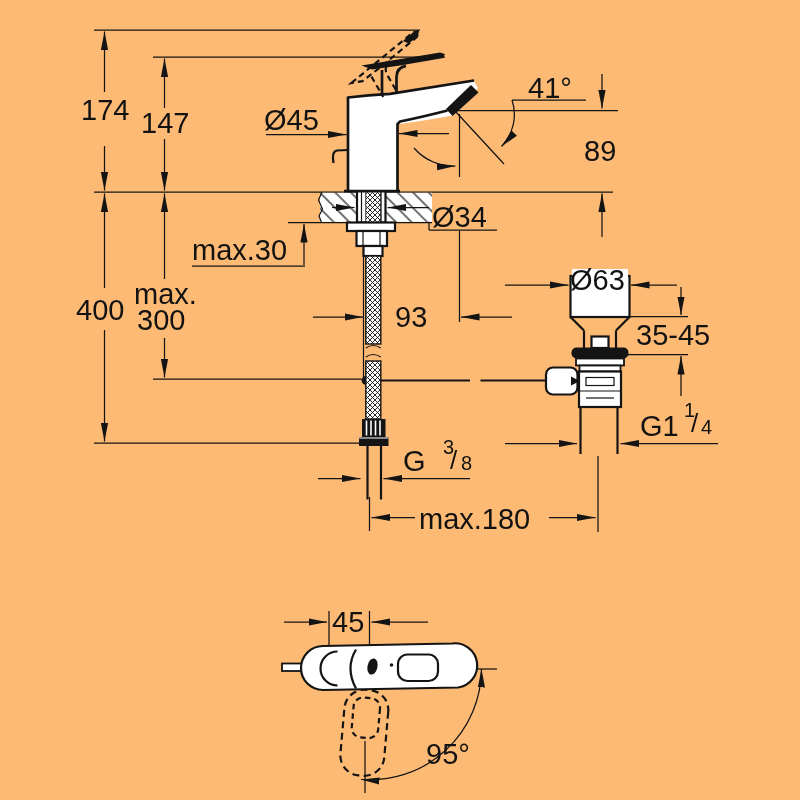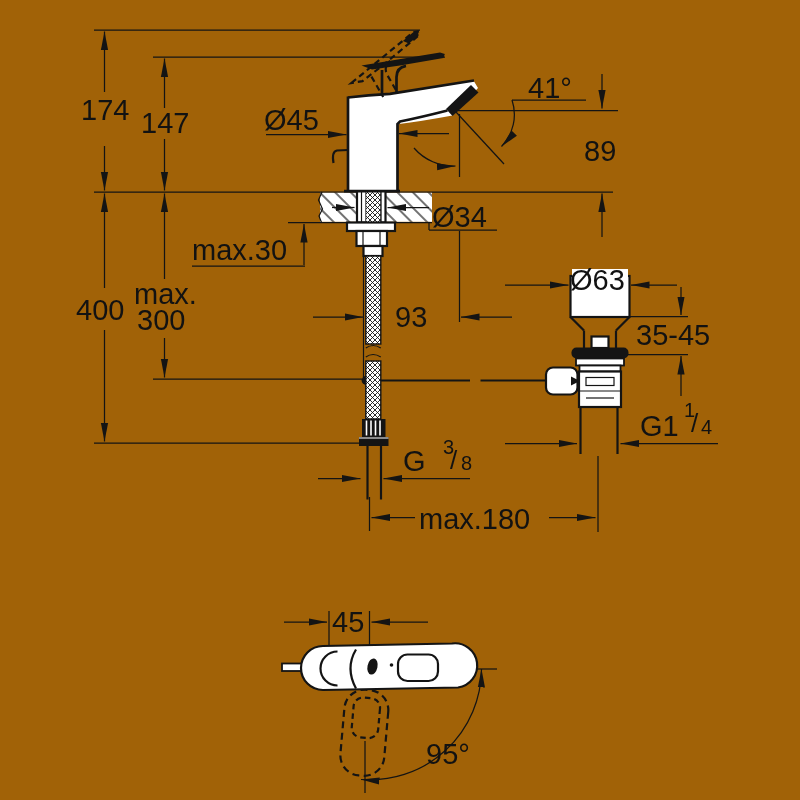--- a/index.html
+++ b/index.html
@@ -1,16 +1,16 @@
 <!DOCTYPE html>
 <html><head>
 <meta charset="utf-8">
 <style>
   html,body{margin:0;padding:0;background:#ffffff;}
-  .stage{width:800px;height:800px;position:relative;background:#a16207;}
+  .stage{width:800px;height:800px;position:relative;background:#fdba74;}
   svg{display:block;}
   text{font-family:"Liberation Sans","DejaVu Sans",sans-serif;fill:#121212;}
   .t29{font-size:29px;}
   .t20{font-size:20px;}
   .t26{font-size:26px;}
   .xl{stroke:#141414;stroke-width:1.25;fill:none;}
   .ol{stroke:#141414;stroke-width:2.2;fill:#ffffff;}
   .oln{stroke:#141414;stroke-width:2.2;fill:none;}
   .ol3{stroke:#141414;stroke-width:2.7;fill:none;}
   .thin{stroke:#141414;stroke-width:1.2;fill:none;}

